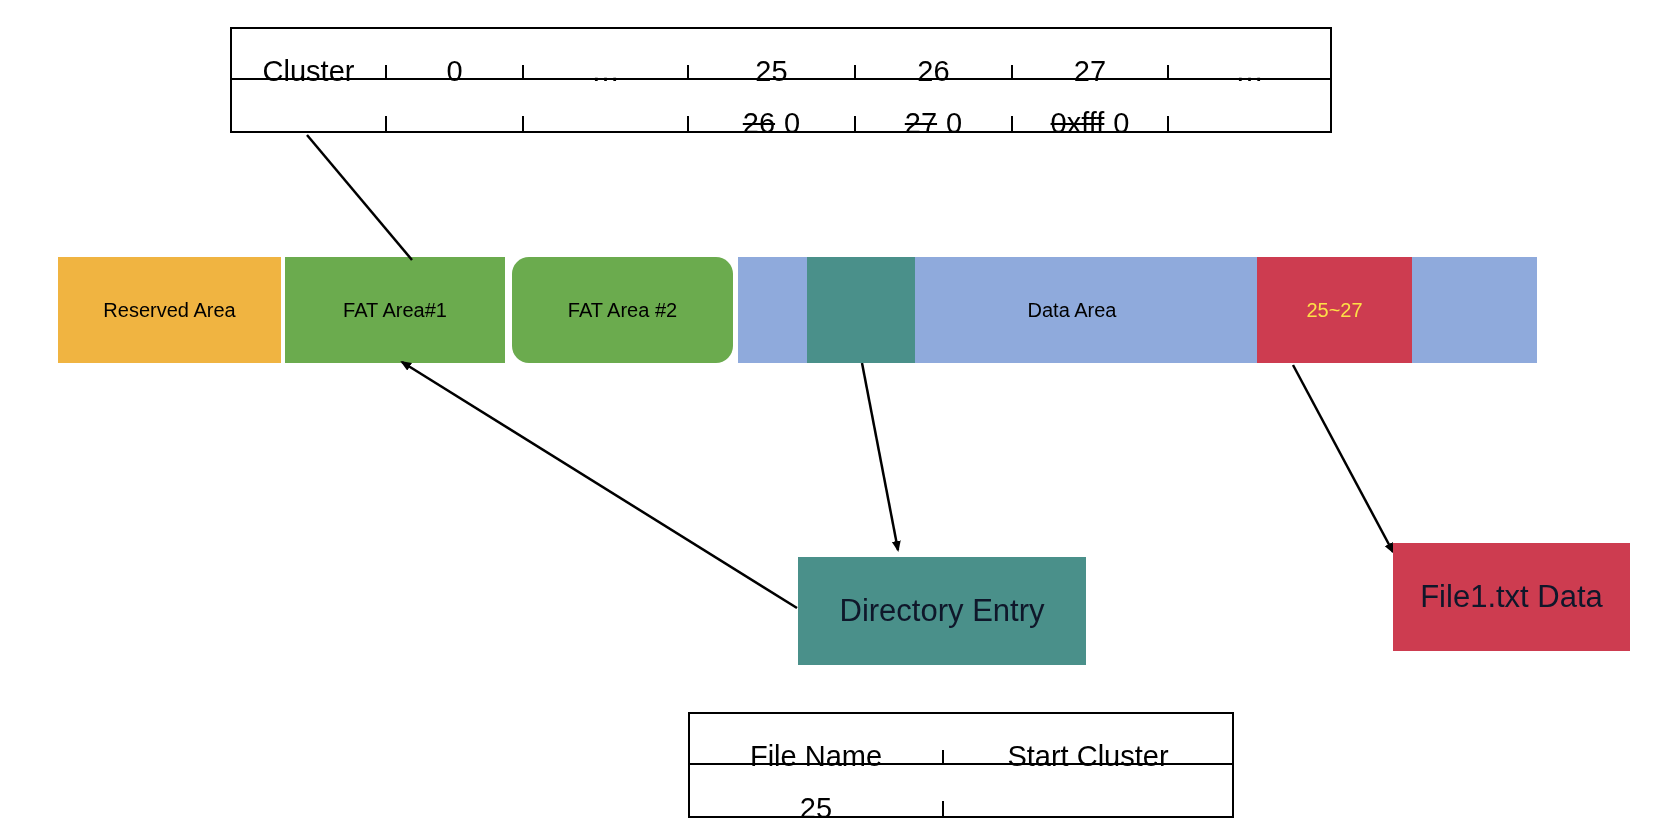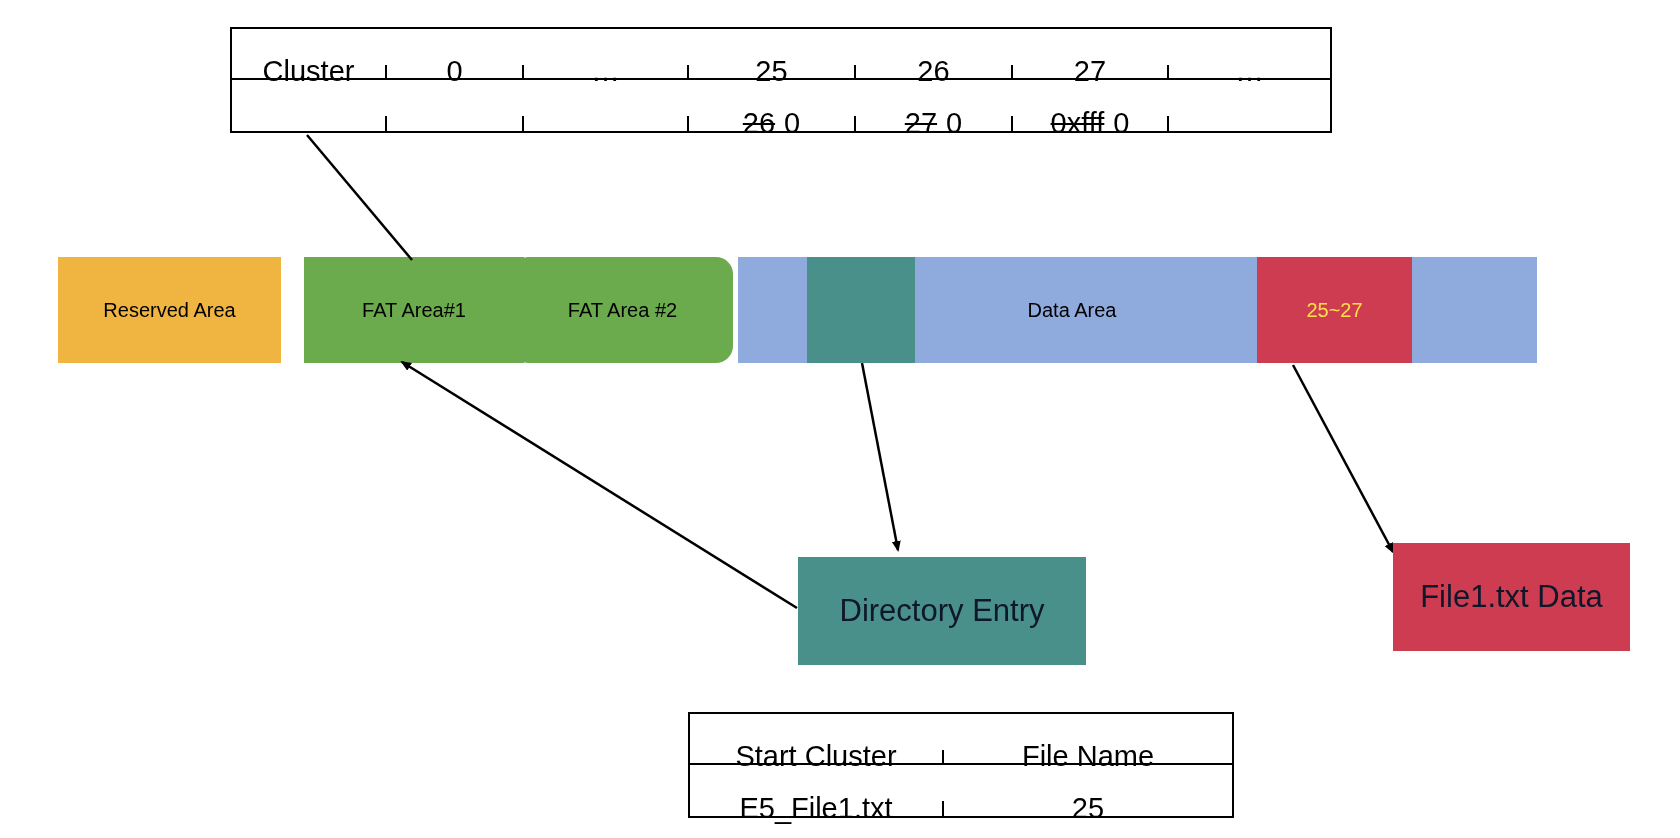--- a/index.html
+++ b/index.html
@@ -30,21 +30,21 @@
   .dir-table .cell:nth-child(2n) { border-right:none; }
   .dir-table .cell:nth-child(n+3) { border-bottom:none; }
 
   
   .bar-seg {
     position:absolute; top:257px; height:106px;
     display:flex; align-items:center; justify-content:center; text-align:center;
     font-size:20px; line-height:1.2;
   }
   .seg-reserved { left:58px;  width:223px; background:var(--c-reserved,#F0B441); }
-  .seg-fat1     { left:285px; width:220px; background:var(--c-fat,#6BAB4E);margin-left:19px; }
+  .seg-fat1     { left:285px; width:220px; background:var(--c-fat,#6BAB4E); }
   .seg-fat2     { left:512px; width:221px; background:var(--c-fat,#6BAB4E);border-radius:17px; }
   .seg-data     { left:738px; width:799px; background:var(--c-data,#8FAADC); }
   .seg-dirent   { left:807px; width:108px; background:var(--c-directory,#4A908A); z-index:1; }
   .seg-range    { left:1257px; width:155px; background:var(--c-file,#CD3C50); color:#fde047; z-index:1; }
   .seg-data-label { left:738px; width:668px; background:transparent; z-index:2; pointer-events:none; }
 
   
   .callout {
     position:absolute; display:flex; align-items:center; justify-content:center;
     color:#0f172a; font-size:31px;
@@ -116,19 +116,18 @@
     <line x1="307" y1="135" x2="412" y2="260" stroke="#000" stroke-width="2.5"></line>
     <line x1="797" y1="608" x2="402" y2="362" stroke="#000" stroke-width="2.5" marker-end="url(#ah)"></line>
     <line x1="862" y1="363" x2="898" y2="550" stroke="#000" stroke-width="2.5" marker-end="url(#ah)"></line>
     <line x1="1293" y1="365" x2="1393" y2="552" stroke="#000" stroke-width="2.5" marker-end="url(#ah)"></line>
   </svg>
 
   <div class="callout box-directory">Directory Entry</div>
   <div class="callout box-filedata">File1.txt Data</div>
 
   <div class="gtable dir-table">
+    <div class="cell">File Name</div>
     <div class="cell">Start Cluster</div>
-    <div class="cell">File Name</div>
-    <div class="cell">E5_File1.txt</div>
     <div class="cell">25</div>
   </div>
 
 </div>
 
 </body></html>

